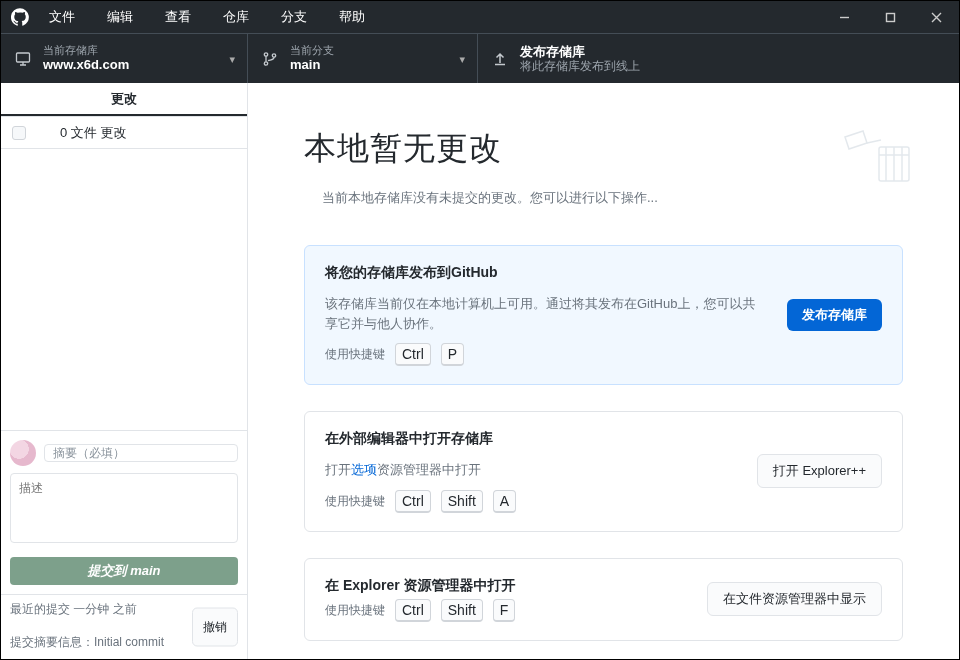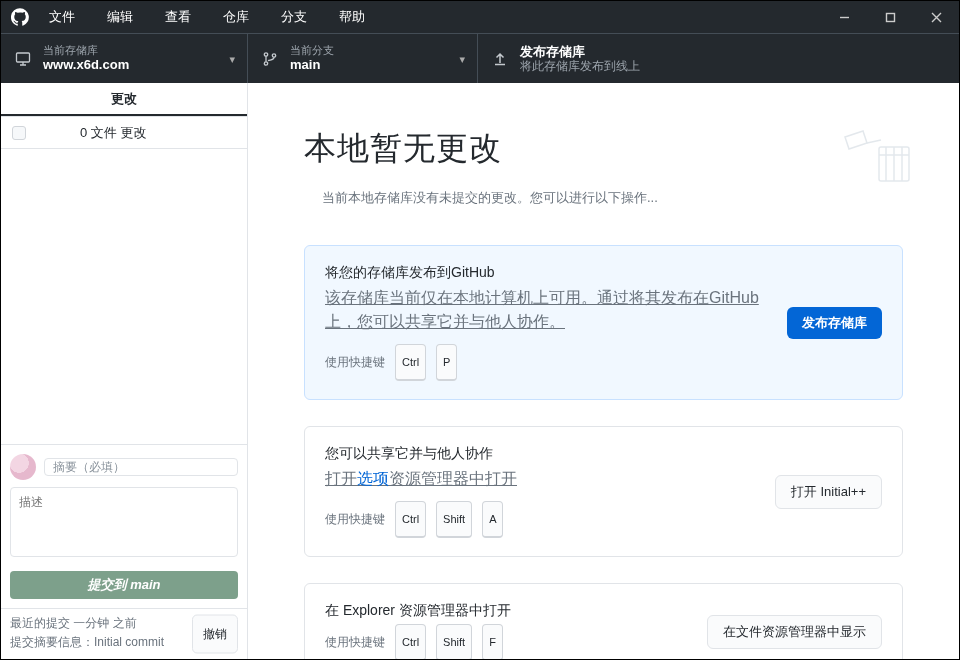--- a/index.html
+++ b/index.html
@@ -47,50 +47,50 @@
   
   .split{flex:1;display:flex;min-height:0;}
   .left{width:247px;border-right:1px solid var(--border);display:flex;flex-direction:column;background:#fff;}
   .right{flex:1;overflow:auto;background:#fff;}
 
   
   .tabs{display:flex;height:34px;background:var(--tablite);border-bottom:1px solid var(--border);}
   .tab{flex:1;display:flex;align-items:center;justify-content:center;font-size:13px;color:var(--muted);cursor:pointer;}
   .tab.active{background:#fff;color:var(--text);border-bottom:2px solid var(--text);font-weight:600;}
   .tab+.tab{border-left:1px solid var(--border);}
-  .change-header{display:flex;align-items:center;gap:20px;height:32px;border-bottom:1px solid var(--border);font-size:13px;color:var(--text);padding:0 11px;}
+  .change-header{display:flex;align-items:center;height:32px;border-bottom:1px solid var(--border);font-size:13px;color:var(--text);padding:0 11px;}
   .checkbox{width:14px;height:14px;border:1px solid #d1d5da;border-radius:3px;background:var(--tablite);display:inline-block;}
   .change-header .lbl{flex:1;margin-left:34px;}
 
   .form-area{margin-top:auto;border-top:1px solid var(--border);padding:9px;background:#fff;}
   .summary-row{display:flex;gap:8px;align-items:center;margin-bottom:7px;}
   .avatar{width:26px;height:26px;border-radius:50%;background:radial-gradient(circle at 35% 35%, #f3d6e3 0 40%, #e6b8cd 41% 100%);flex:none;}
   .input{flex:1;height:18px;border:1px solid var(--border);border-radius:4px;padding:0 8px;font-size:12px;color:var(--text);}
   .input::placeholder{color:#8a939c;}
   .textarea{width:100%;height:70px;border:1px solid var(--border);border-radius:4px;padding:6px 8px;font-size:12px;resize:none;}
   .commit-btn{margin-top:10px;width:100%;height:28px;border:none;border-radius:4px;background:#14532d;color:#fff;font-size:13px;font-weight:600;cursor:pointer;opacity:.55;font-style:italic;}
-  .footer{border-top:1px solid var(--border);padding:6px 9px 8px;font-size:12px;color:var(--muted);display:flex;flex-direction:column;gap:2px;position:relative;}
+  .footer{border-top:1px solid var(--border);padding:6px 9px 8px;font-size:12px;color:var(--muted);display:flex;flex-direction:column;gap:16px;position:relative;}
   .undo{position:absolute;right:9px;top:50%;transform:translateY(-50%);background:var(--btnGrey);border:1px solid var(--border);border-radius:5px;font-size:12px;color:var(--text);padding:10px 10px;cursor:pointer;}
 
   
   .hero{padding:44px 56px 20px;}
   .hero h1{margin:0 0 6px 0;font-size:32px;font-weight:500;color:var(--text);letter-spacing:1px;}
   .hero p{margin:18px;font-size:13px;color:var(--muted);}
   .hero-illust{position:absolute;right:38px;top:118px;opacity:.5;}
   .hero-illust svg *{stroke:#c8d1da;}
 
   .cards{padding:0 56px 30px;display:flex;flex-direction:column;gap:26px;}
   .card{border:1px solid var(--border);border-radius:6px;padding:18px 20px;display:flex;align-items:center;gap:22px;}
   .card.blue{background:var(--panelBlue);border-color:var(--panelBlueBorder);}
   .card .body{flex:1;}
-  .card .title{font-size:14px;font-weight:400;color:var(--text);margin:0 0 4px 0;}
-  .card .desc{font-size:16px;color:var(--muted);margin:0 0 10px;line-height:1.5;text-decoration:underline;}
+  .card .title{font-size:14px;font-weight:700;color:var(--text);margin:0 0 4px 0;}
+  .card .desc{font-size:13px;color:var(--muted);margin:12px 0 10px;line-height:1.5;}
   .card .desc a{color:var(--link);text-decoration:none;}
   .kbd-row{font-size:12px;color:var(--muted);display:flex;align-items:center;gap:10px;}
-  kbd{background:var(--kbdBg);border:1px solid #d1d5da;border-bottom-width:2px;border-radius:4px;color:var(--text);font-size:11px;font-family:inherit;padding:11px 6px;}
+  kbd{background:var(--kbdBg);border:1px solid #d1d5da;border-bottom-width:2px;border-radius:4px;color:var(--text);font-size:14px;font-family:inherit;padding:2px 6px;}
   .side-btn{white-space:nowrap;border-radius:6px;font-size:13px;font-weight:500;padding:7px 15px;cursor:pointer;}
   .side-btn.primary{background:var(--blue);color:#fff;border:none;font-weight:700;}
   .side-btn.normal{background:var(--btnGrey);color:var(--text);border:1px solid var(--border);}
 </style>
 </head>
 <body>
 
 <div class="app">
 
   <div class="titlebar">
@@ -224,32 +224,32 @@
               <span>使用快捷键</span>
               <kbd>Ctrl</kbd>
               <kbd>P</kbd>
             </div>
           </div>
           <button class="side-btn primary">发布存储库</button>
         </div>
 
         <div class="card">
           <div class="body">
-            <p class="title">您可以共享它并与他人协作</p>
+            <p class="title">在外部编辑器中打开存储库</p>
             <p class="desc">
               <span>打开</span><a href="#">选项</a><span>资源管理器中打开</span>
             </p>
             <div class="kbd-row">
               <span>使用快捷键</span>
               <kbd>Ctrl</kbd>
               <kbd>Shift</kbd>
               <kbd>A</kbd>
             </div>
           </div>
-          <button class="side-btn normal">打开 Initial++</button>
+          <button class="side-btn normal">打开 Explorer++</button>
         </div>
 
         <div class="card">
           <div class="body">
             <p class="title">在 Explorer 资源管理器中打开</p>
             <div class="kbd-row">
               <span>使用快捷键</span>
               <kbd>Ctrl</kbd>
               <kbd>Shift</kbd>
               <kbd>F</kbd>

